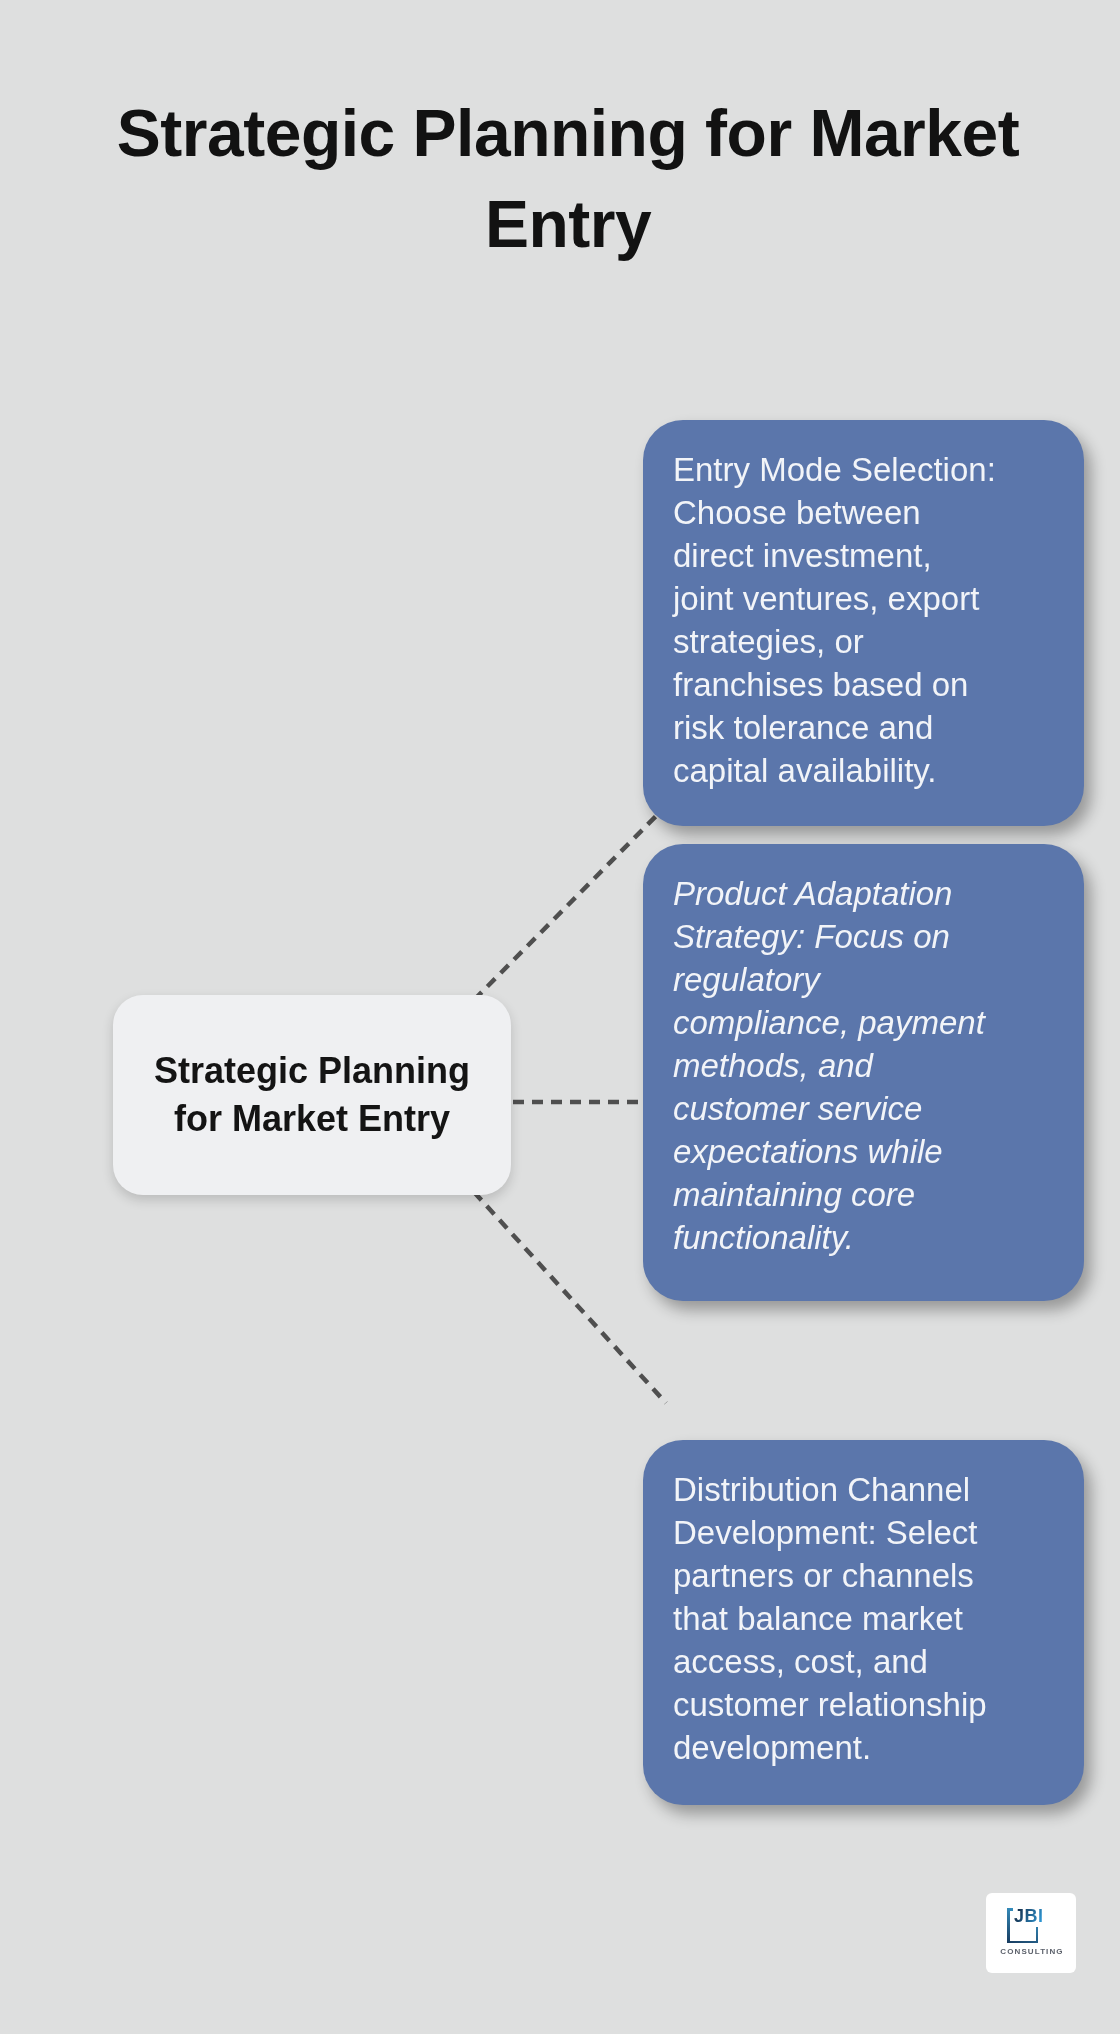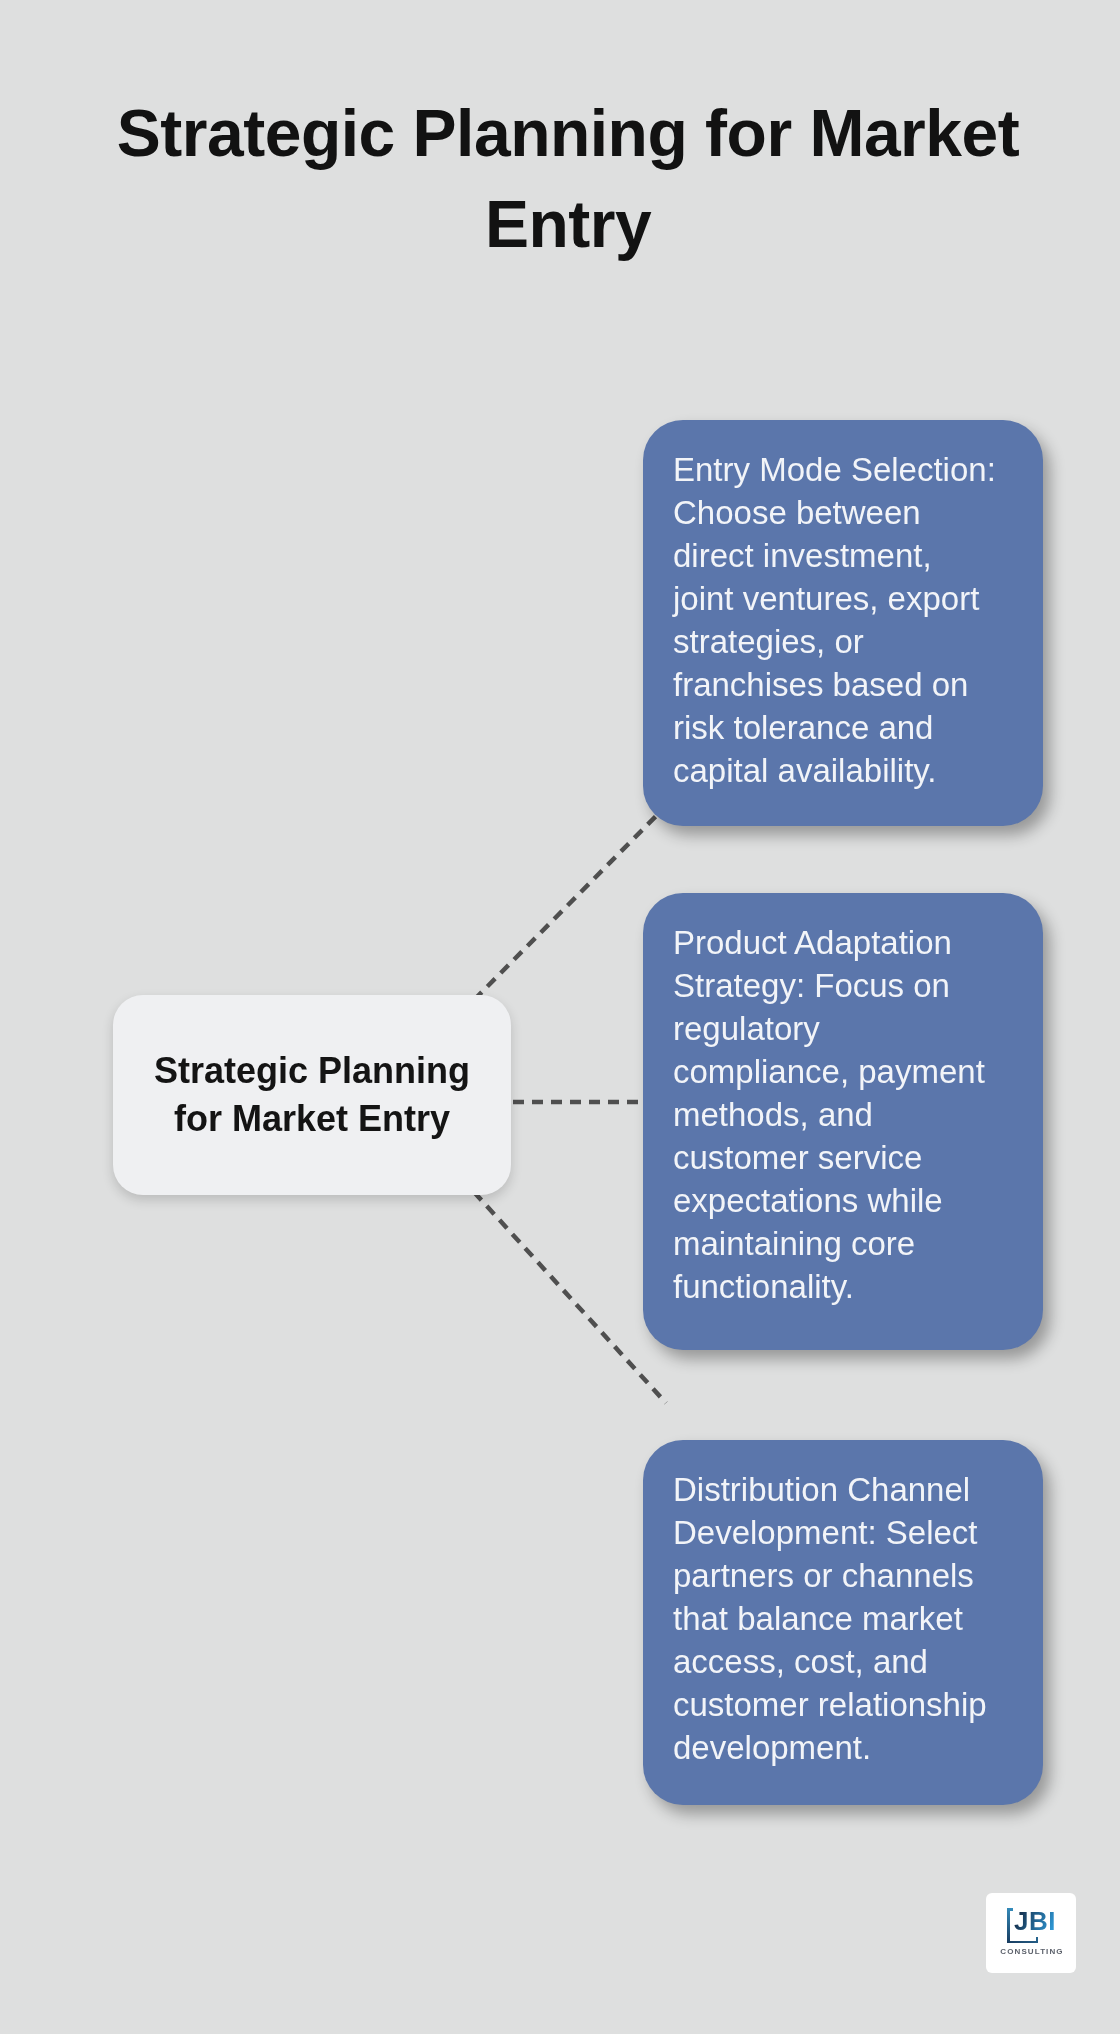--- a/index.html
+++ b/index.html
@@ -62,27 +62,27 @@
     font-size:36px;
     line-height:48px;
     font-weight:bold;
     color:var(--center-text);
   }
 
   
   .branch{
     position:absolute;
     left:627px;
-    width:400px;
+    width:441px;
     background:var(--branch-bg);
     border-radius:40px;
     box-shadow:7px 9px 15px rgba(0,0,0,0.32);
   }
   .branch-1{top:420px;height:406px;}
-  .branch-2{top:893px;height:457px;}
+  .branch-2{top:844px;height:457px;font-style:italic;}
   .branch-3{top:1440px;height:365px;}
   .branch-text{
     white-space:pre-line;
     padding:28px 28px 0 30px;
     font-size:33px;
     line-height:43px;
     color:var(--branch-text);
   }
 
   
@@ -107,21 +107,21 @@
     width:100%;height:100%;
     background:#ffffff;
   }
   .logo-word{
     position:absolute;
     left:27px;top:13px;
     background:#ffffff;
     padding:0 1px;
   }
   .logo-word-inner{
-    font-size:26px;
+    font-size:18px;
     font-weight:bold;
     letter-spacing:0.5px;
     background:linear-gradient(115deg,#16314e 15%,#2f9ad8 90%);
     -webkit-background-clip:text;
     background-clip:text;
     color:transparent;
   }
   .logo-subtitle{
     position:absolute;
     left:14px;top:54px;

